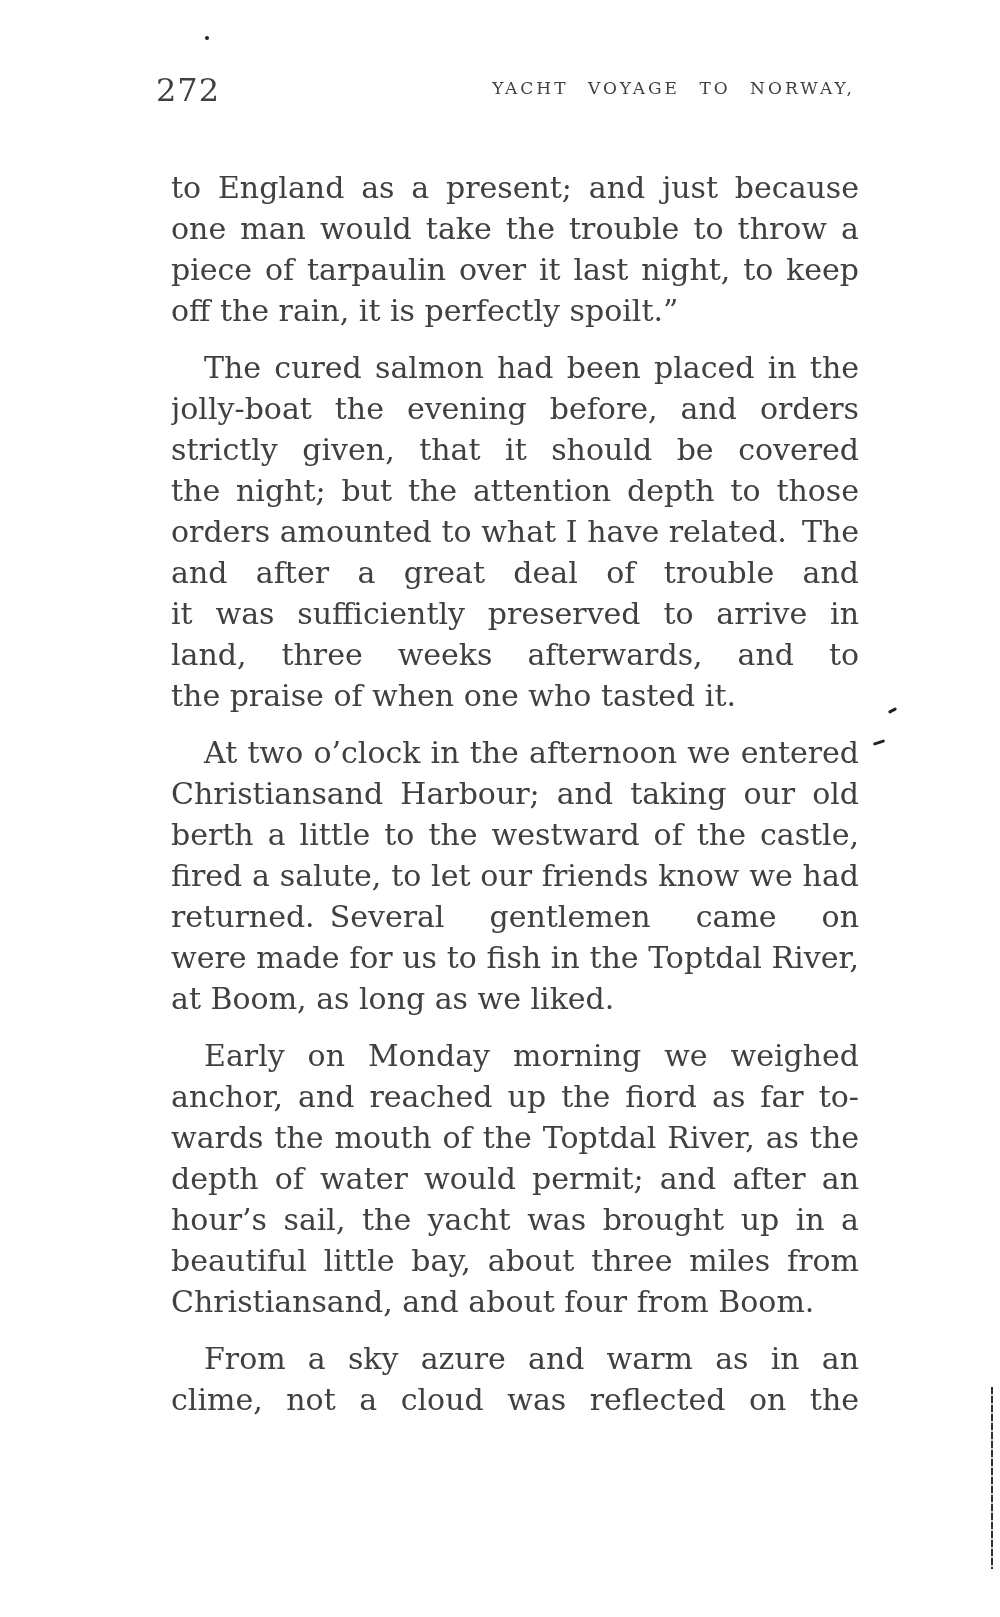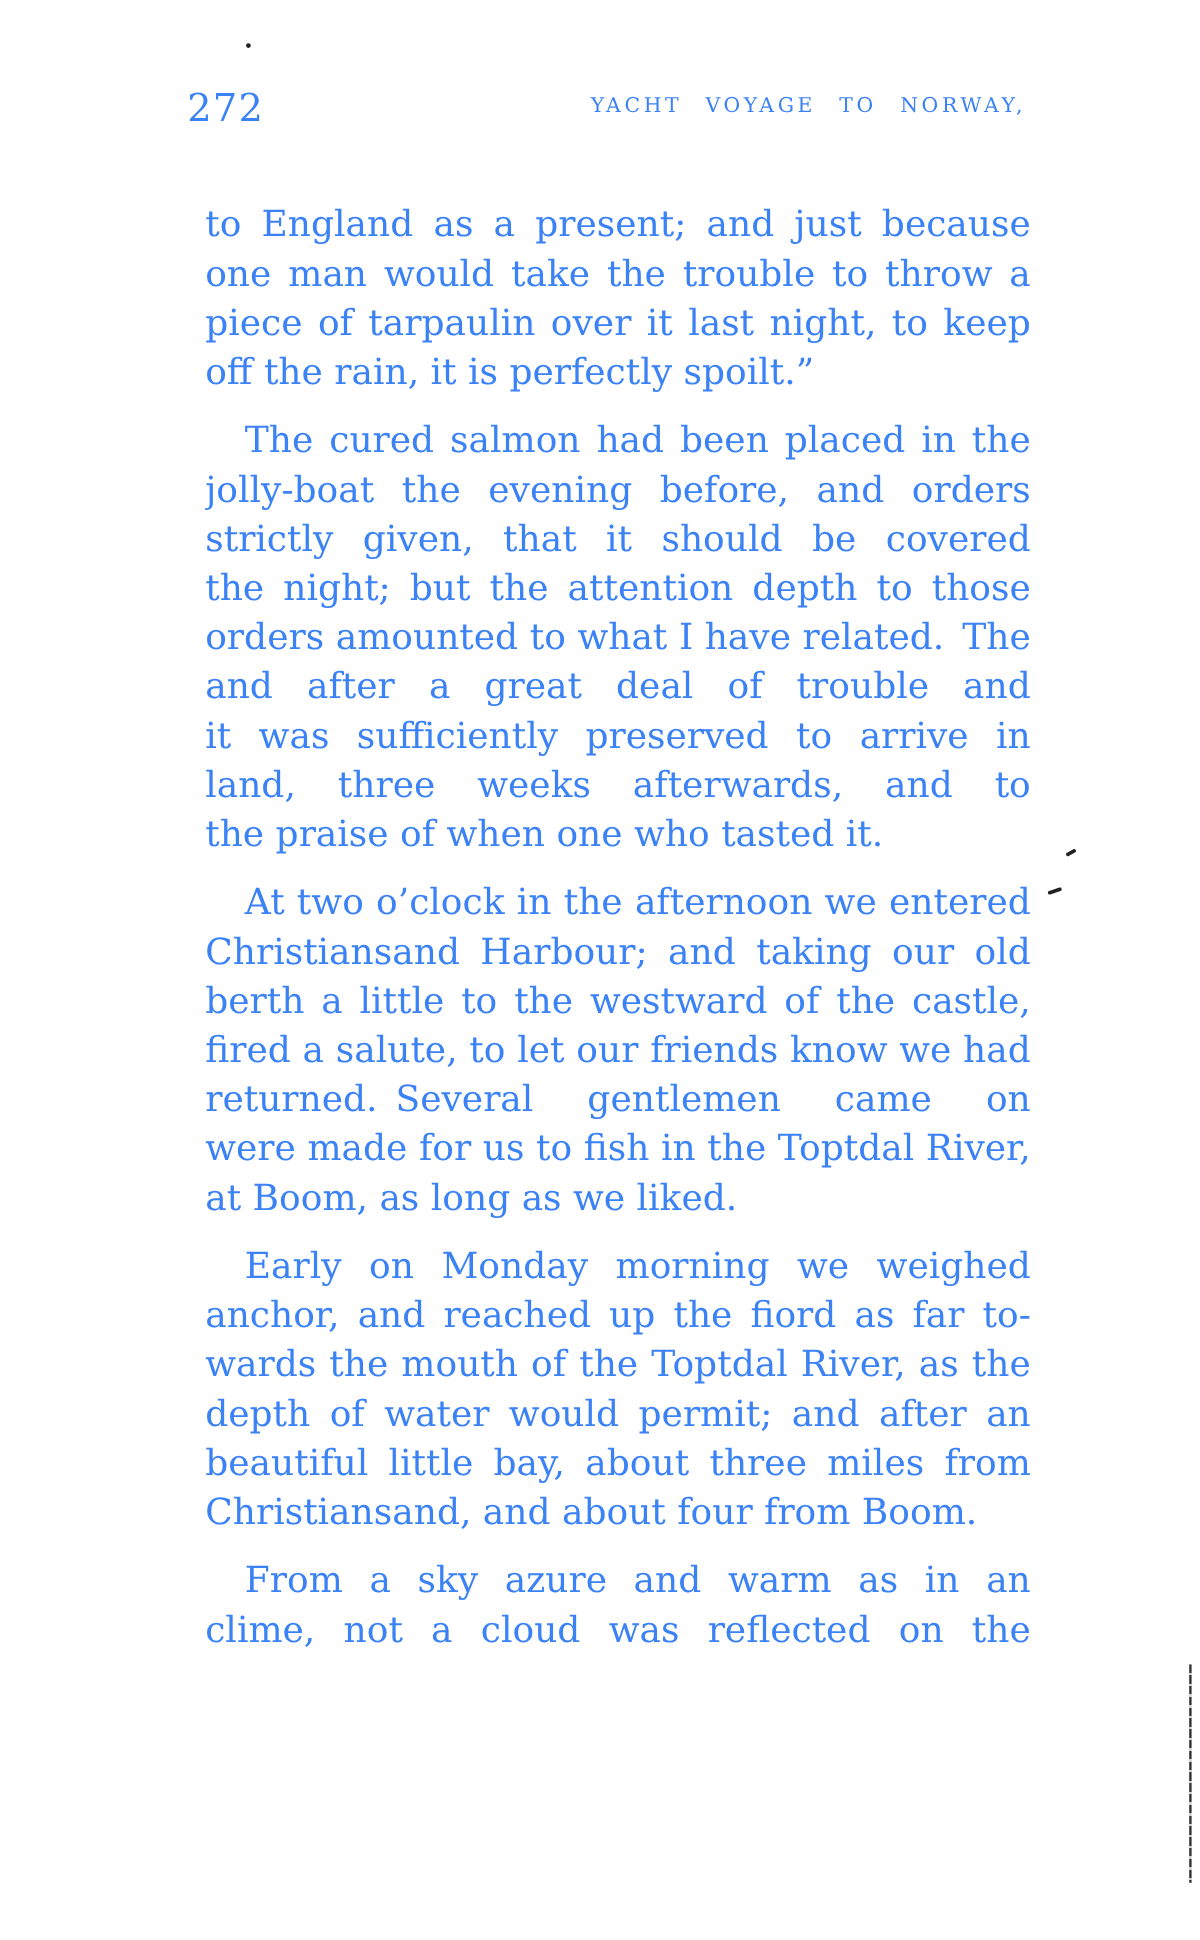--- a/index.html
+++ b/index.html
@@ -1,21 +1,21 @@
 <!DOCTYPE html>
 <html><head>
 <meta charset="utf-8">
 <style>
   html, body { margin: 0; padding: 0; }
   .page {
     position: relative;
     width: 1000px;
     height: 1617px;
     background: #ffffff;
-    color: #3b82f6;
+    color: #404040;
     font-family: "DejaVu Serif", "Liberation Serif", serif;
     overflow: hidden;
   }
   .pagenum {
     position: absolute;
     left: 156px;
     top: 74px;
     font-size: 32px;
     line-height: 1;
     letter-spacing: 1px;
@@ -117,20 +117,21 @@
       <div class="ln">returned. Several gentlemen came on board,</div>
       <div class="ln">were made for us to fish in the Toptdal River,</div>
       <div class="ln last">at Boom, as long as we liked.</div>
     </div>
 
     <div class="para">
       <div class="ln ind">Early on Monday morning we weighed</div>
       <div class="ln">anchor, and reached up the fiord as far to-</div>
       <div class="ln">wards the mouth of the Toptdal River, as the</div>
       <div class="ln">depth of water would permit; and after an</div>
+      <div class="ln">hour’s sail, the yacht was brought up in a</div>
       <div class="ln">beautiful little bay, about three miles from</div>
       <div class="ln last">Christiansand, and about four from Boom.</div>
     </div>
 
     <div class="para">
       <div class="ln ind">From a sky azure and warm as in an oriental</div>
       <div class="ln">clime, not a cloud was reflected on the smooth,</div>
     </div>
 
   </div>

